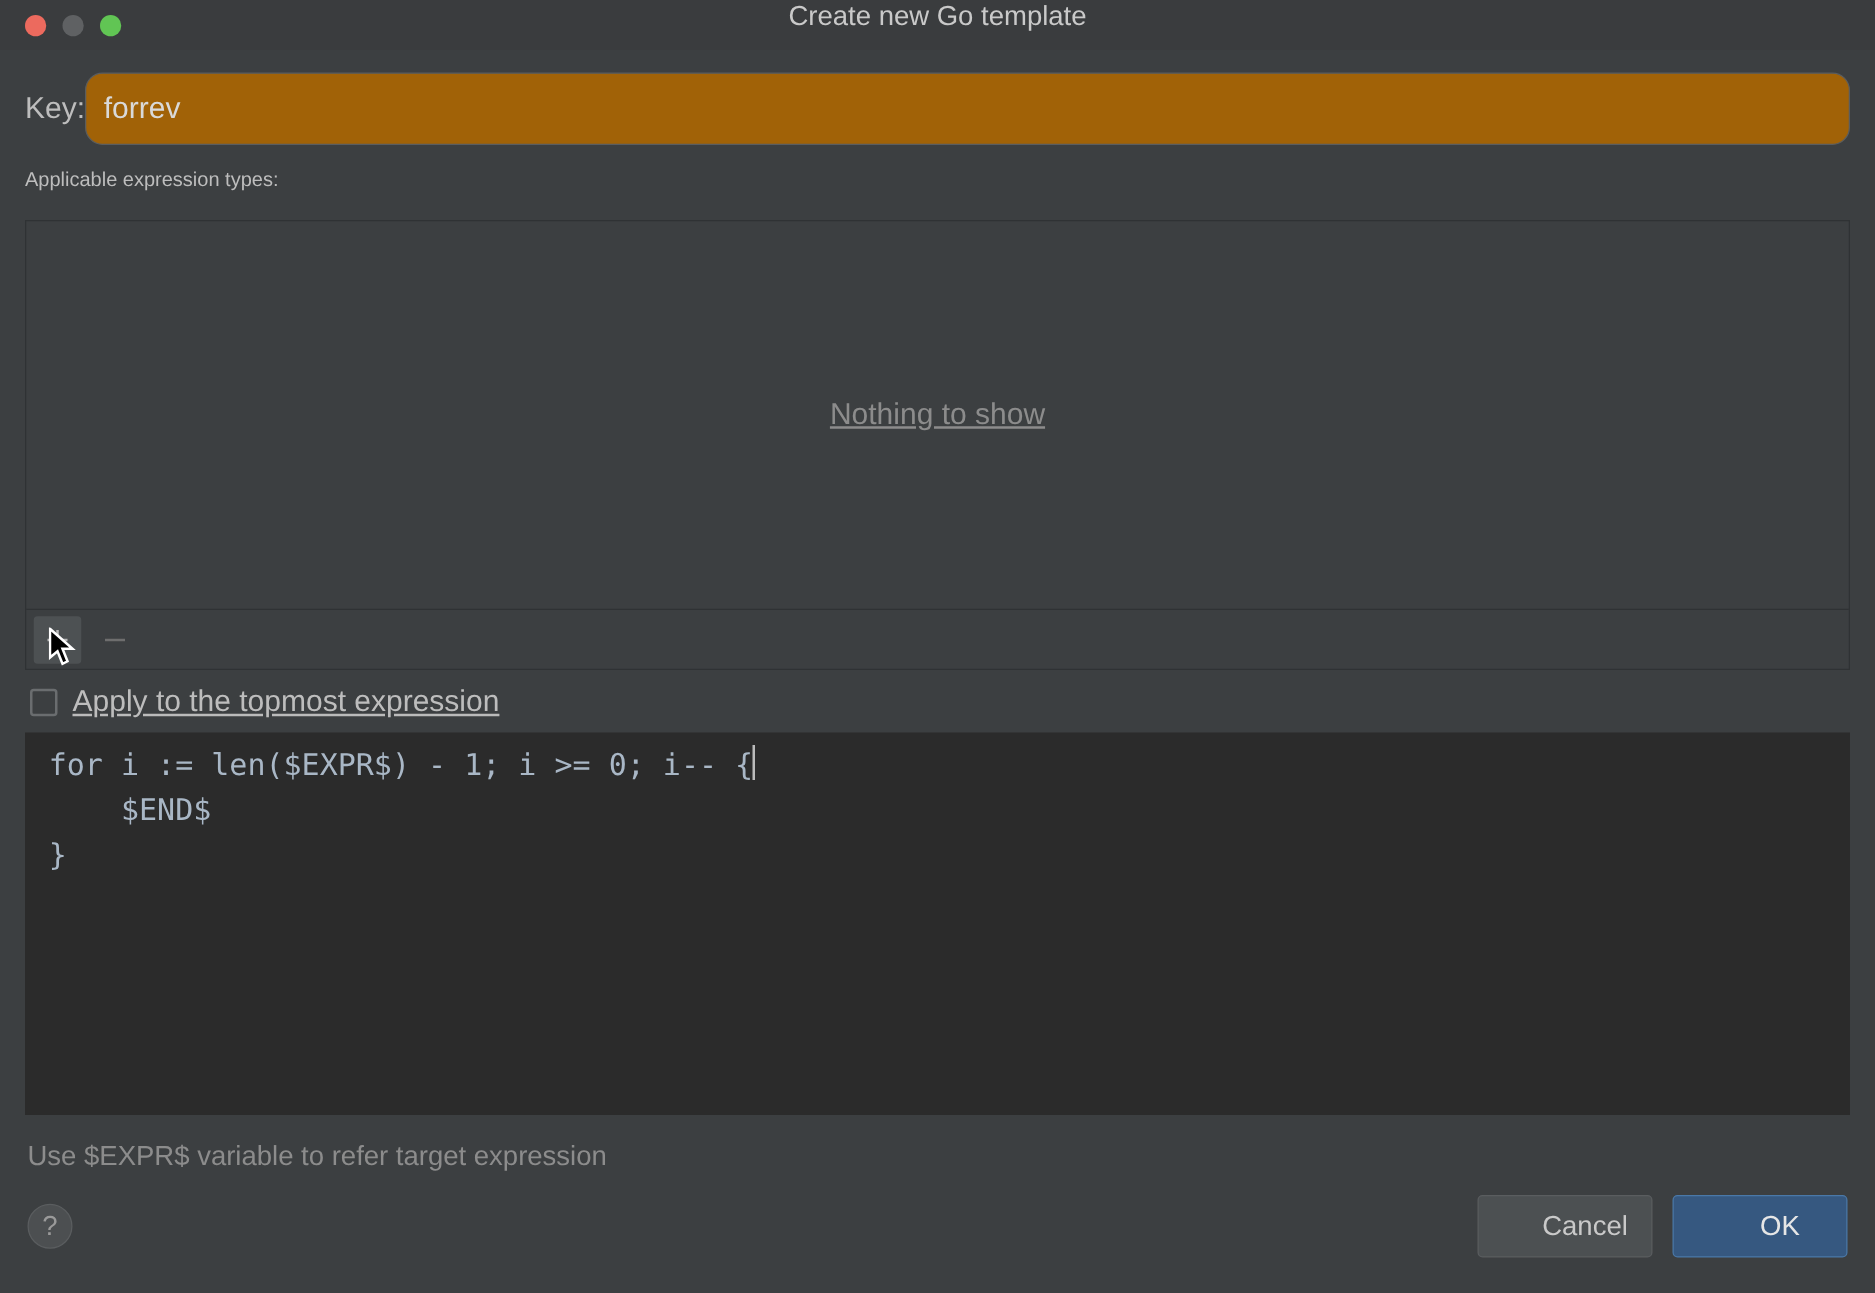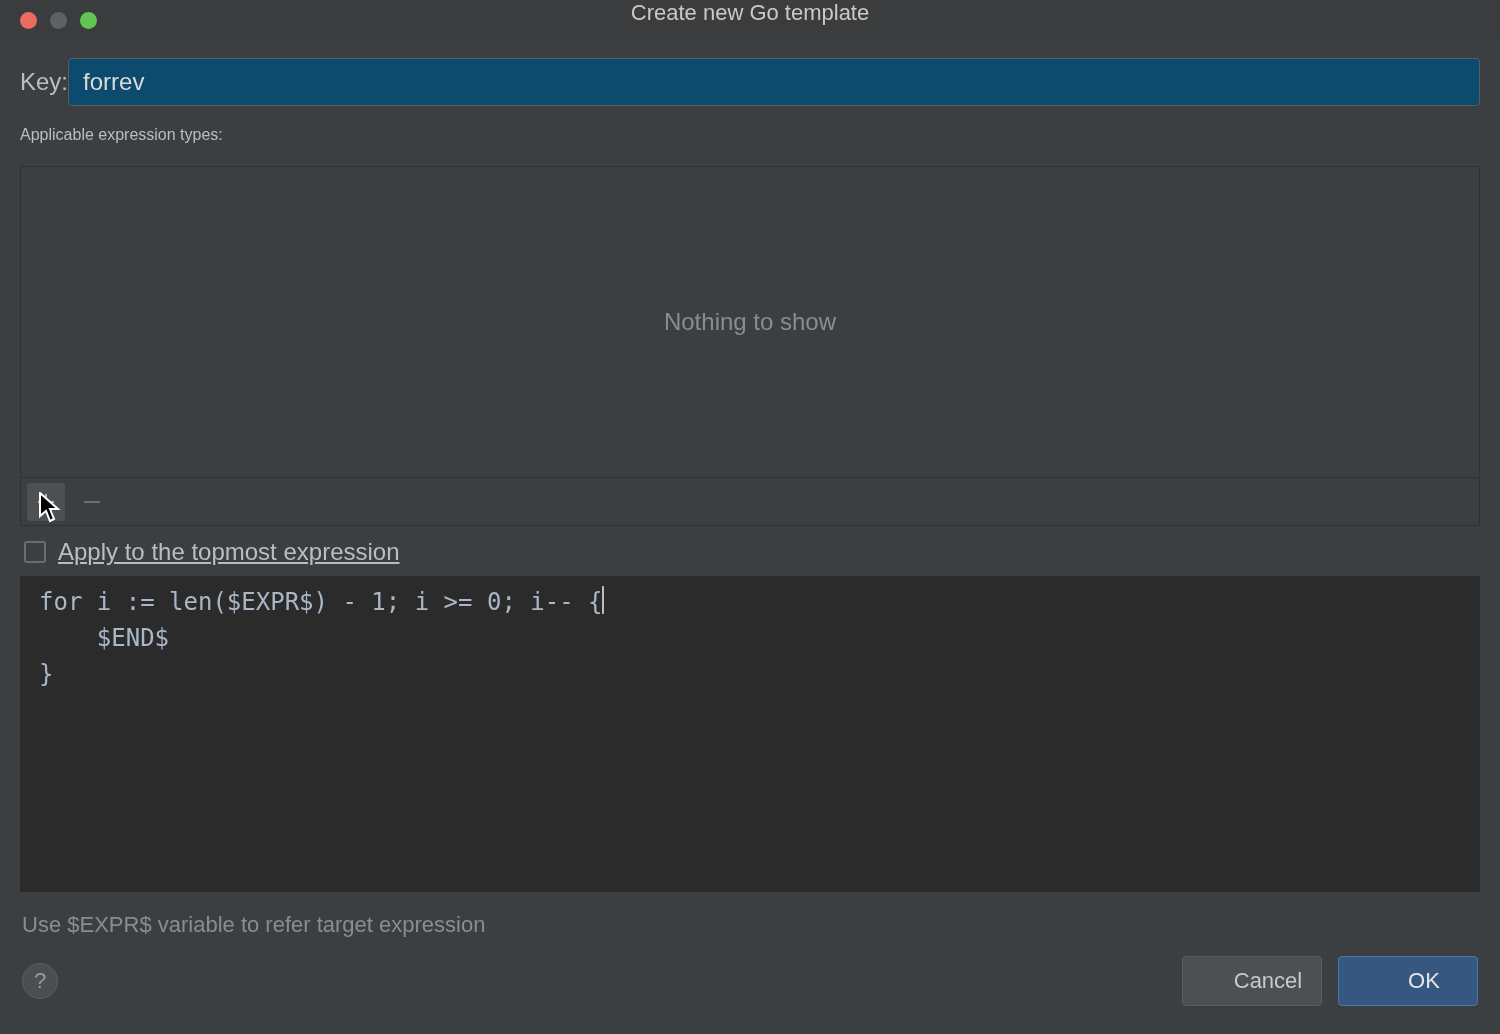--- a/index.html
+++ b/index.html
@@ -49,24 +49,24 @@
 
   
   .row-key {
     display: flex;
     align-items: center;
     margin-bottom: 20px;
   }
   .row-key label { color: #bdbdbd; font-size: 24px; }
   .key-input {
     flex: 1;
-    height: 48px;
-    background: #0c4a6e;
+    height: 58px;
+    background: #a16207;
     border: 1px solid #5a5d5f;
-    border-radius: 4px;
+    border-radius: 14px;
     color: #d9d9d9;
     font-size: 24px;
     padding: 0 14px;
     outline: none;
   }
 
   .section-label {
     color: #bdbdbd;
     font-size: 16px;
     margin-bottom: 22px;
@@ -80,20 +80,21 @@
     flex-direction: column;
     margin-bottom: 6px;
   }
   .types-body {
     height: 310px;
     display: flex;
     align-items: center;
     justify-content: center;
     color: #8c8c8c;
     font-size: 24px;
+    text-decoration: underline;
   }
   .types-toolbar {
     height: 48px;
     border-top: 1px solid #2f3234;
     display: flex;
     align-items: center;
     padding-left: 6px;
     gap: 8px;
     position: relative;
   }

